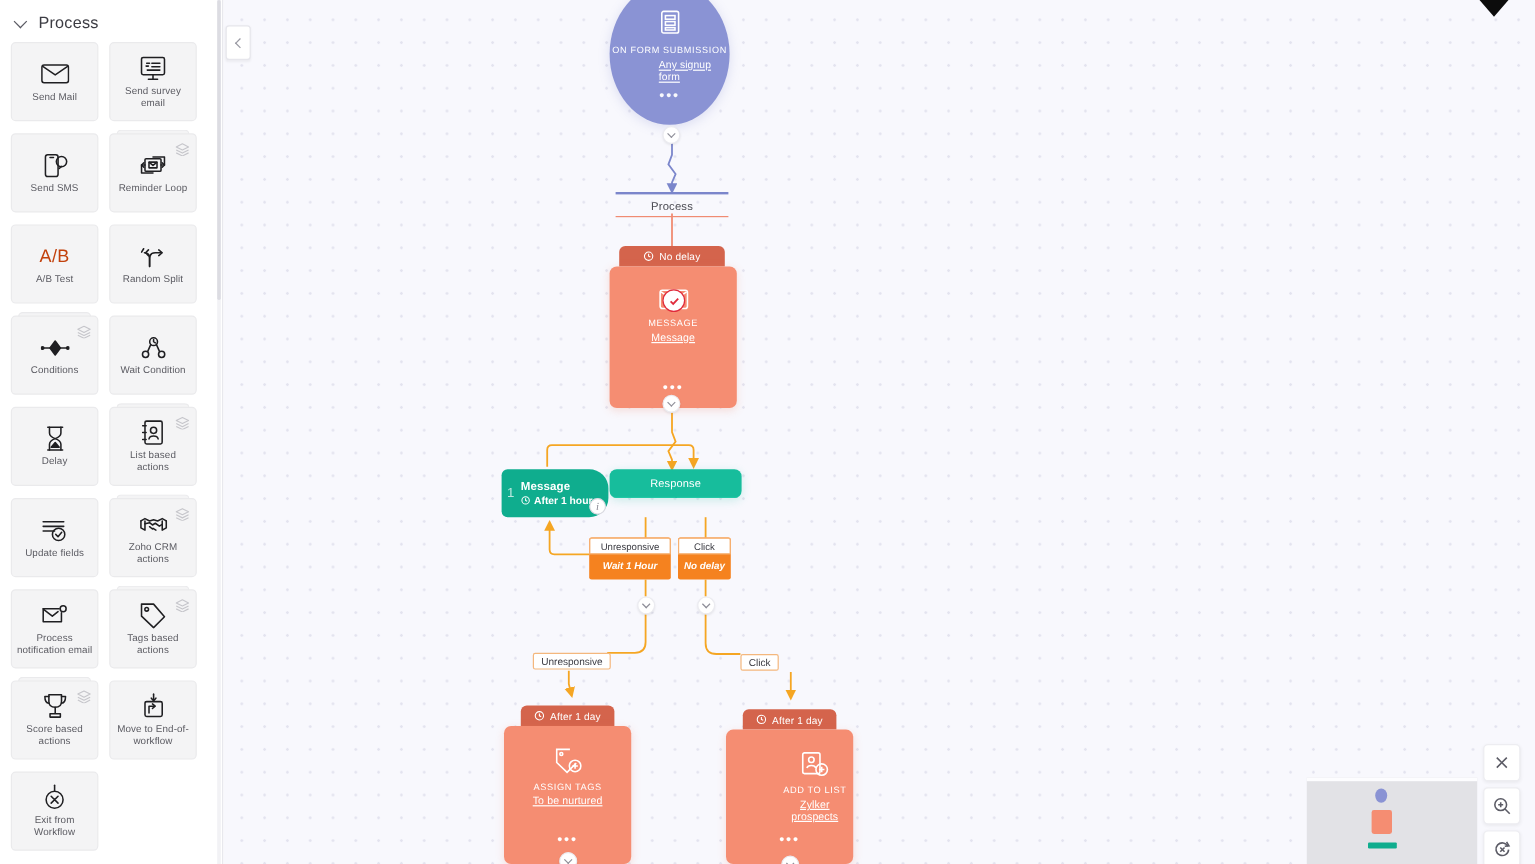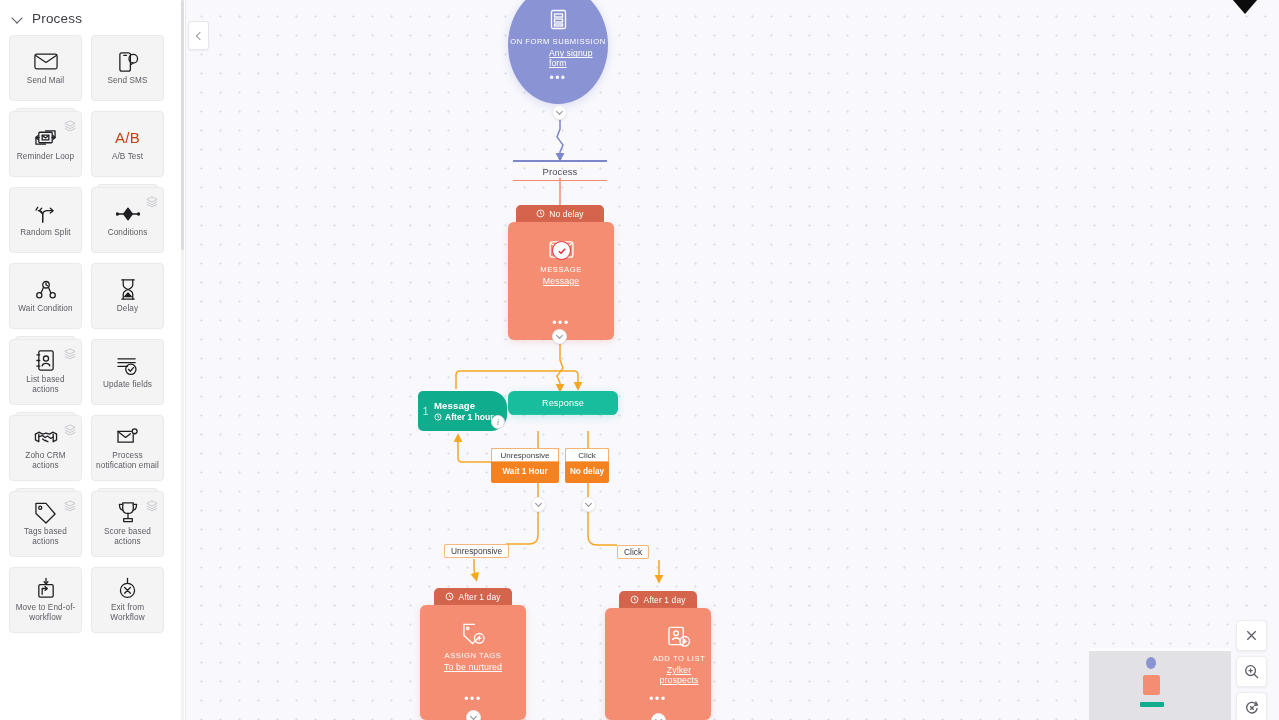--- a/index.html
+++ b/index.html
@@ -271,21 +271,21 @@
     border: 1px solid #f5a köz;
     border: 1px solid #f6b071;
     height: 14px;
     display: flex; align-items: center; justify-content: center;
     font-size: 8px; color: #3b3b42;
     border-radius: 2px 2px 0 0;
   }
   .obox .o-body {
     display: flex; align-items: center; justify-content: center;
     color: #ffffff; font-size: 8.2px; text-align: center;
-    line-height: 1.25; font-weight: 600;
+    line-height: 1.25; font-weight: 600; font-style: italic;
   }
 
   
   .edge-lbl {
     position: absolute;
     background: #ffffff;
     border: 1px solid #f4b77d;
     border-radius: 2px;
     height: 14px; padding: 0 6px;
     display: flex; align-items: center;
@@ -354,20 +354,30 @@
     </div>
     <div class="sb-grid" id="sb-grid">
         <div class="sb-card">
           <span class="sb-ico">
             <svg width="24" height="19" viewBox="0 0 26 20" fill="none" stroke="#1f1f22" stroke-width="1.35" stroke-linecap="round" stroke-linejoin="round">
               <rect x="1" y="2" width="24" height="16" rx="2"></rect>
               <path d="M1.8,3.4 L13,11 L24.2,3.4"></path>
             </svg>
           </span>
           <span class="sb-lbl">Send Mail</span>
+        </div>
+        <div class="sb-card">
+          <span class="sb-ico">
+            <svg width="23" height="22" viewBox="0 0 24 23" fill="none" stroke="#1f1f22" stroke-width="1.35" stroke-linecap="round" stroke-linejoin="round">
+              <rect x="2" y="2" width="20" height="15" rx="1.5"></rect>
+              <path d="M12,17 L12,21 M8,21 L16,21"></path>
+              <path d="M6.5,7 L9,7 M6,9.5 L8,9.5 M11,7 L18,7 M11,10 L18,10 M7,13 L18,13"></path>
+            </svg>
+          </span>
+          <span class="sb-lbl">Send survey email</span>
         </div>
         <div class="sb-card">
           <span class="sb-ico">
             <svg width="22" height="22" viewBox="0 0 23 23" fill="none" stroke="#1f1f22" stroke-width="1.35" stroke-linecap="round" stroke-linejoin="round">
               <rect x="3" y="2" width="11" height="19" rx="2"></rect>
               <path d="M7,4.5 L10,4.5"></path>
               <circle cx="17" cy="8" r="4.5"></circle>
               <path d="M15,14 L17,12.2"></path>
             </svg>
           </span>

